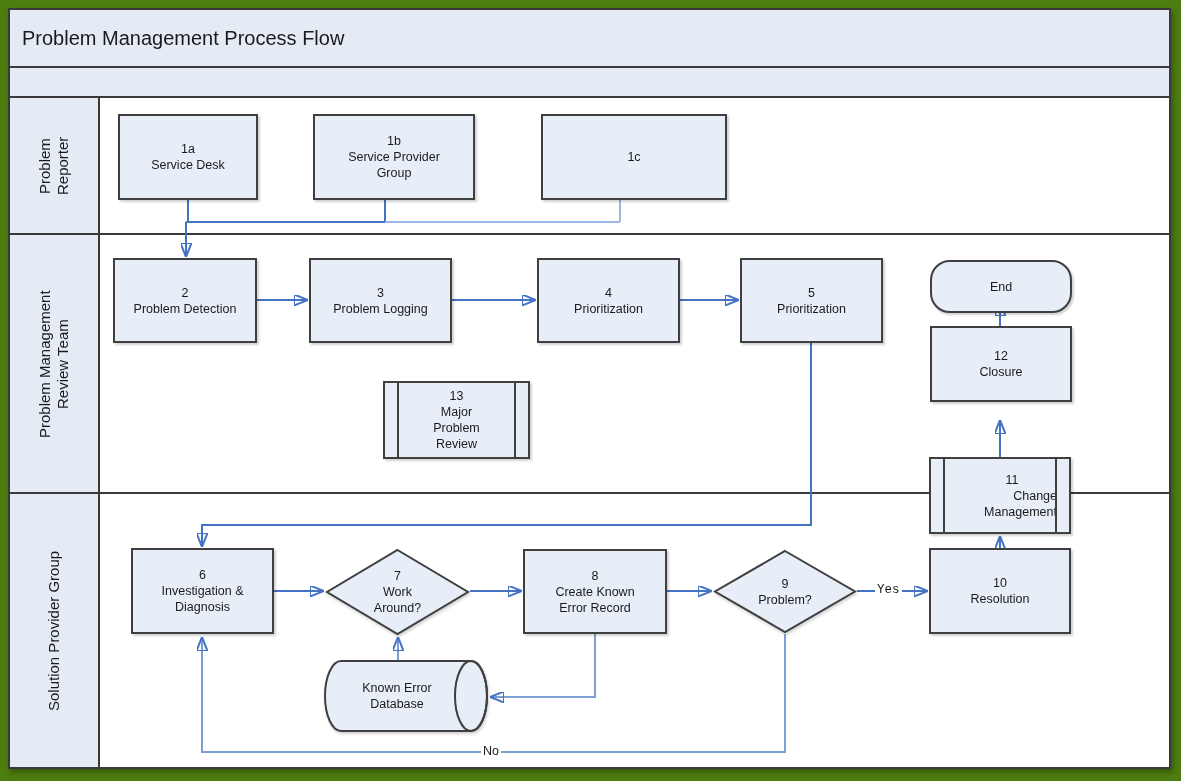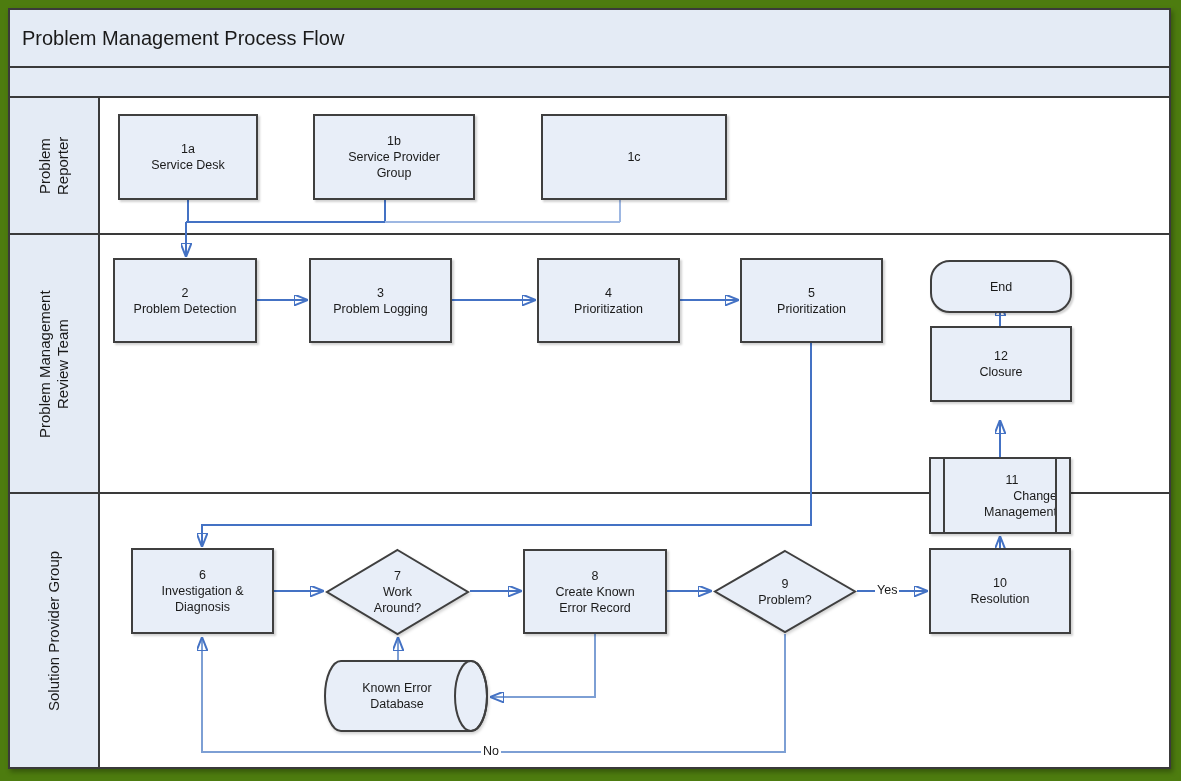--- a/index.html
+++ b/index.html
@@ -128,20 +128,26 @@
     <div class="num">5</div>
     <div class="lbl">Prioritization</div>
   </div>
   <div class="node stadium" style="left:930px;top:260px;width:142px;height:53px;">
     <div class="lbl">End</div>
   </div>
   <div class="node" style="left:930px;top:326px;width:142px;height:76px;">
     <div class="num">12</div>
     <div class="lbl">Closure</div>
   </div>
+  <div class="node" style="left:383px;top:381px;width:147px;height:78px;">
+    <div class="bar l"></div>
+    <div class="bar r"></div>
+    <div class="num">13</div>
+    <div class="lbl" style="max-width:60px;">Major Problem Review</div>
+  </div>
   <div class="node" style="left:929px;top:457px;width:142px;height:77px;padding-left:24px;">
     <div class="bar l"></div>
     <div class="bar r"></div>
     <div class="num">11</div>
     <div class="lbl" style="max-width:90px;text-align:right;">Change Management</div>
   </div>
 
   <div class="node" style="left:131px;top:548px;width:143px;height:86px;">
     <div class="num">6</div>
     <div class="lbl" style="max-width:110px;">Investigation &amp; Diagnosis</div>
@@ -175,16 +181,16 @@
   <div class="shape" style="left:323px;top:658px;width:166px;height:76px;text-align:center;">
     <svg width="166" height="76">
       <path d="M18,3 L148,3 A16,35 0 0 1 148,73 L18,73 A16,35 0 0 1 18,3 Z" fill="#e8eef8" stroke="#3f3f3f" stroke-width="2"></path>
       <ellipse cx="148" cy="38" rx="16" ry="35" fill="none" stroke="#3f3f3f" stroke-width="2"></ellipse>
     </svg>
     <div class="txt" style="padding-right:18px;">
       <div class="lbl" style="max-width:85px;">Known Error Database</div>
     </div>
   </div>
 
-  <span class="edge-label" style="left:875px;top:583px;">Yes</span>
+  <span class="edge-label" style="left:875px;top:583px;font-family:Liberation Mono, monospace;">Yes</span>
   <span class="edge-label" style="left:481px;top:744px;">No</span>
 
 </div>
 
 </body></html>

